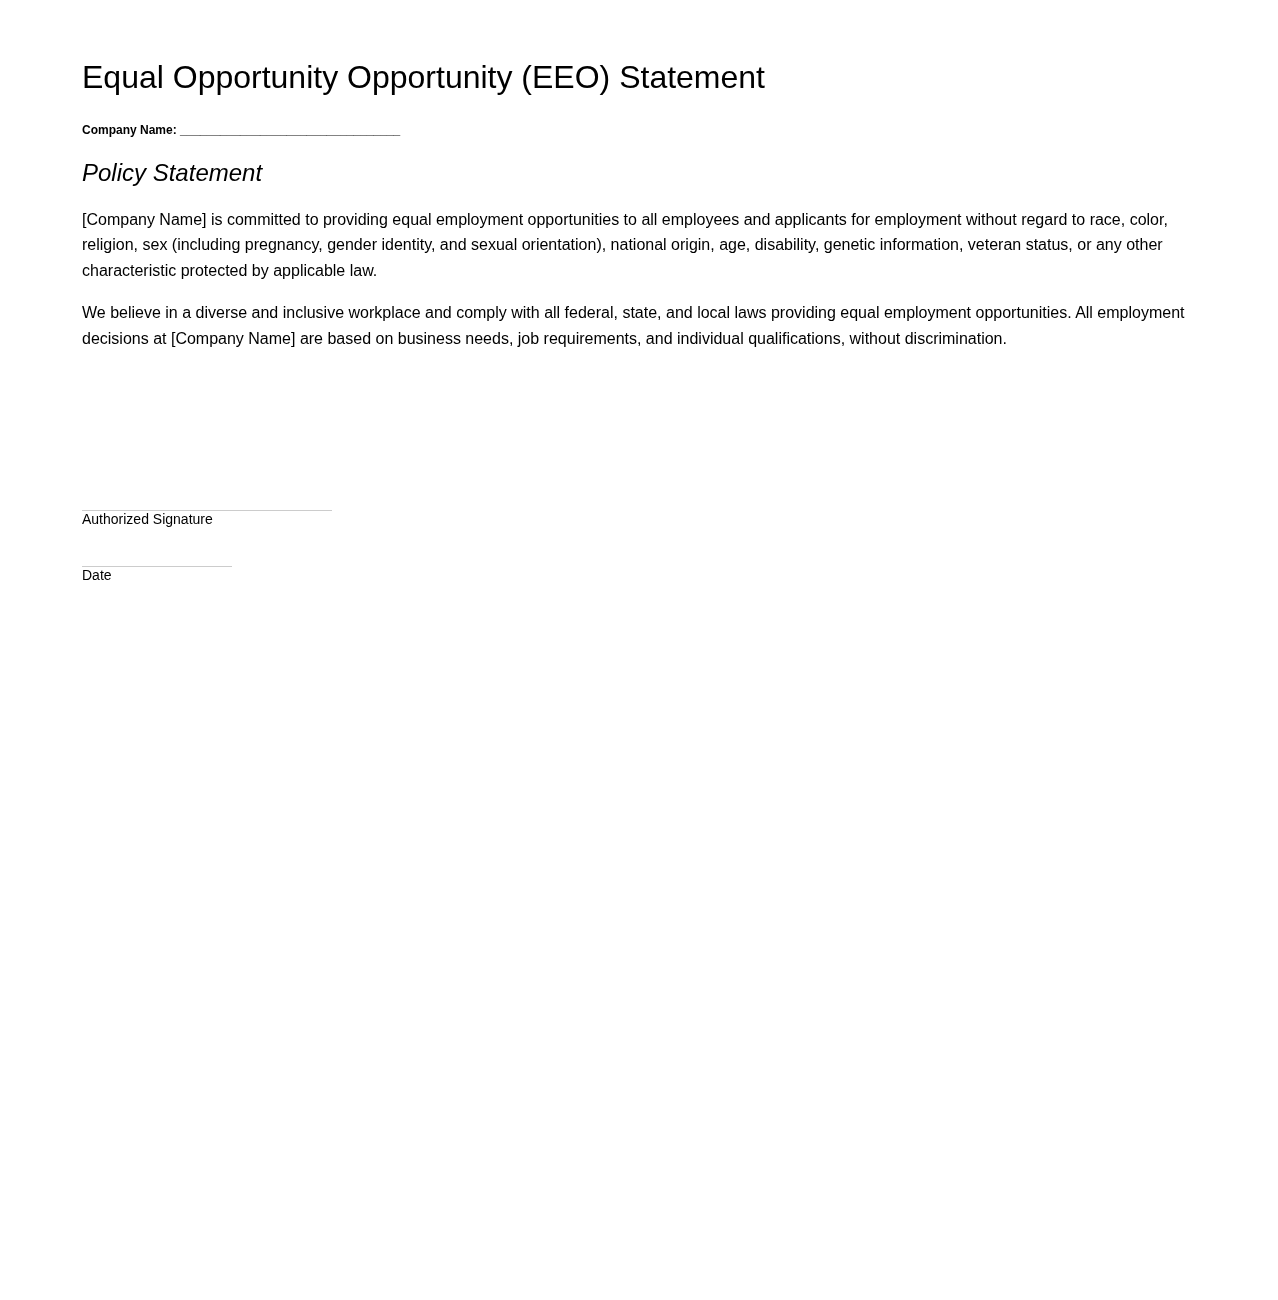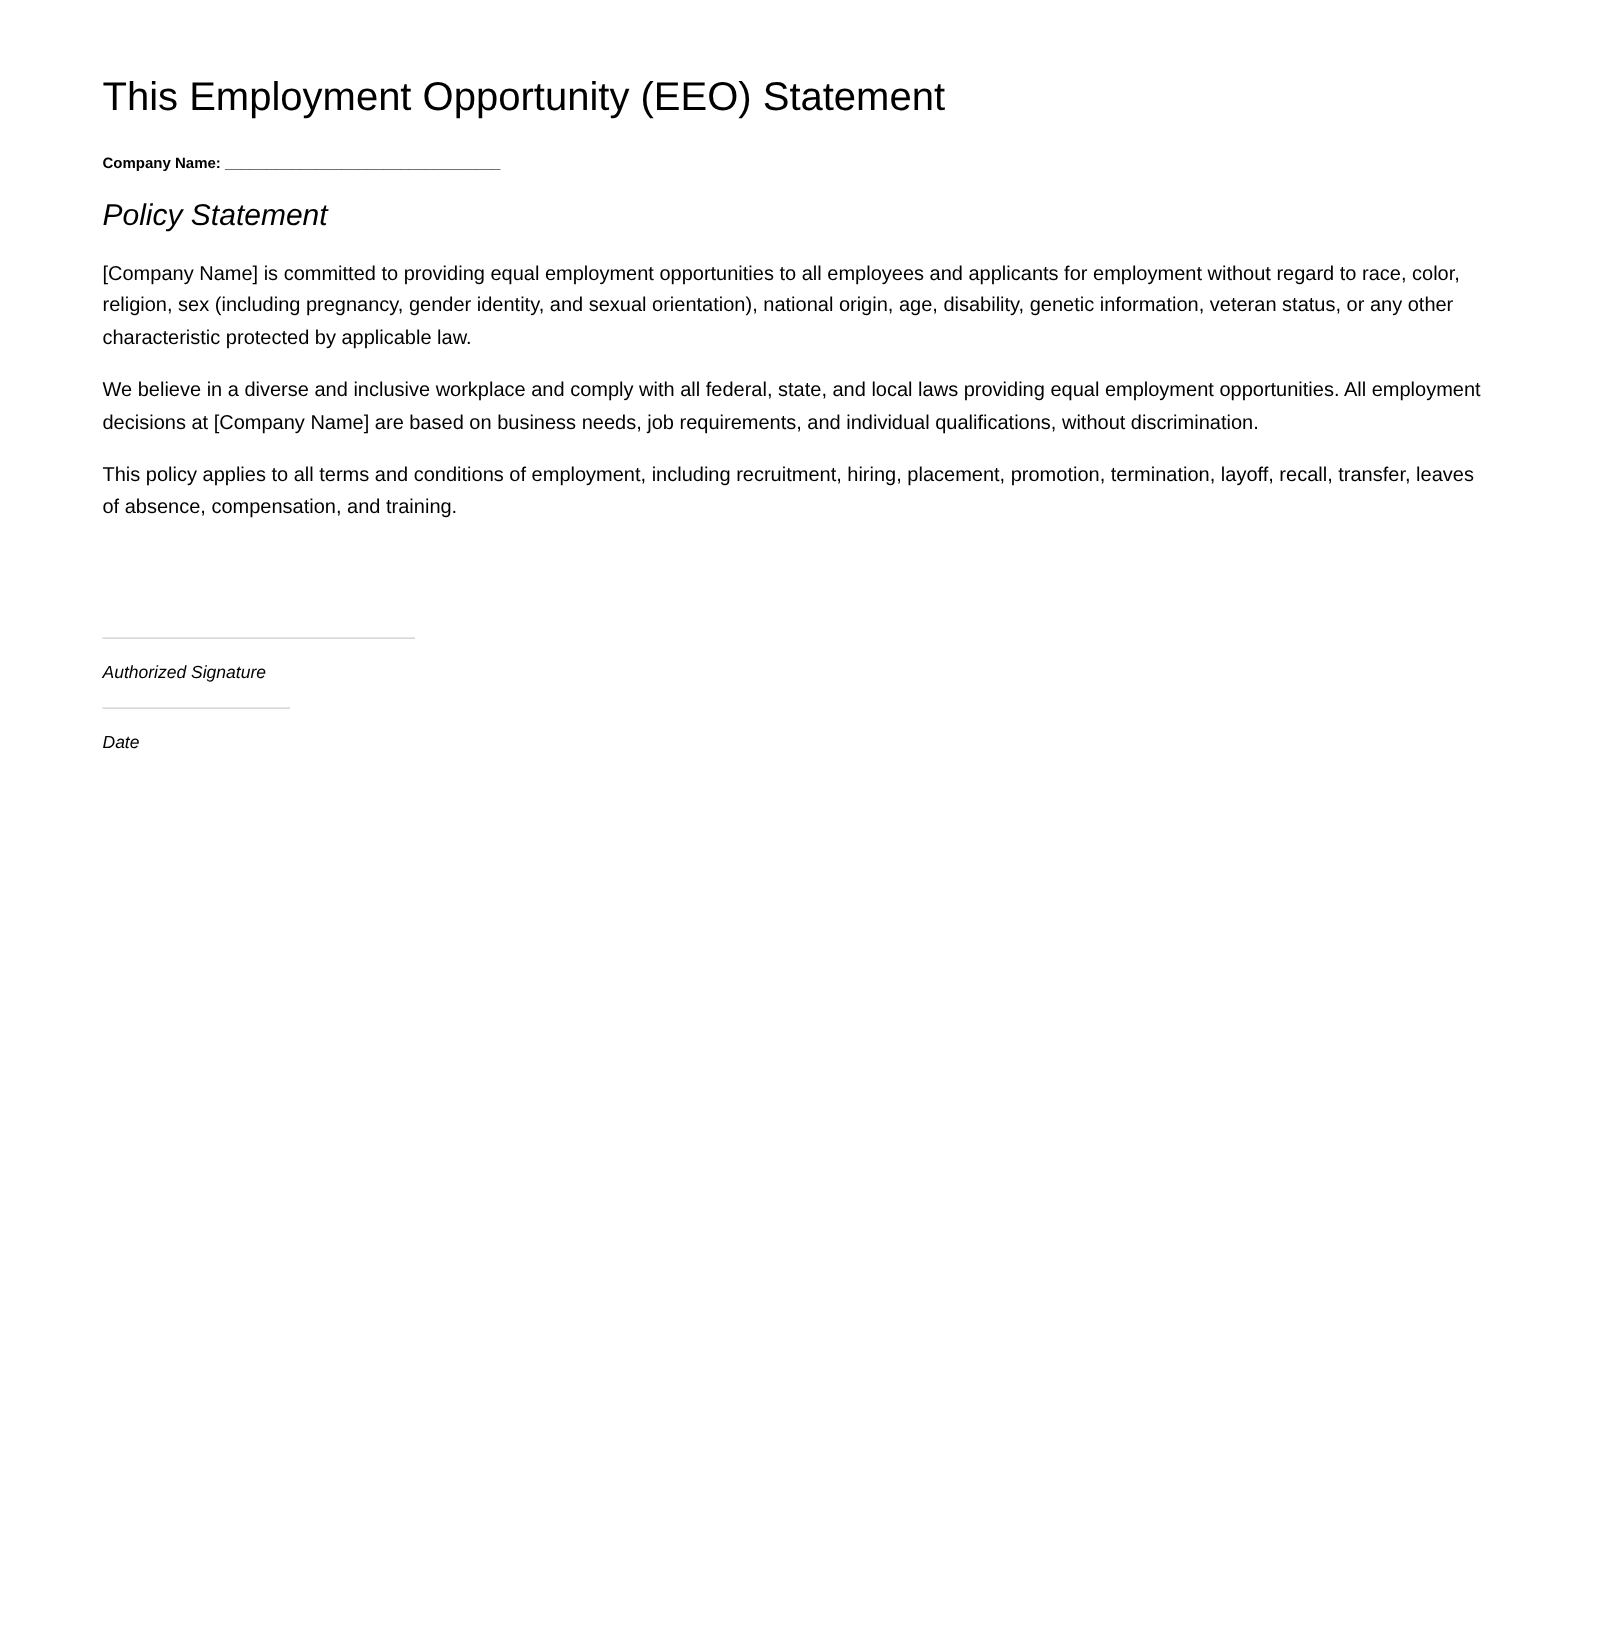--- a/index.html
+++ b/index.html
@@ -67,47 +67,45 @@
       position: absolute;
       left: 0;
     }
     .sig-line {
       border-top: 1px solid #cccccc;
       height: 0;
     }
     .sig-label {
       font-size: 14px;
       line-height: 16px;
-      margin-top: 18px;
+      margin-top: 0;
       white-space: nowrap;
-      font-style: italic;
     }
     #sig-authorized { top: 510px; }
     #sig-authorized .sig-line { width: 250px; }
     #sig-date { top: 566px; }
     #sig-date .sig-line { width: 150px; }
   </style>
 </head>
 <body>
 
 <div class="page">
 
-  <h1>This Employment Opportunity (EEO) Statement</h1>
+  <h1>Equal Opportunity Opportunity (EEO) Statement</h1>
 
   <div class="company-line">
     <span>Company Name:</span>
     <span>_________________________________</span>
   </div>
 
   <h2>Policy Statement</h2>
 
   <div class="body-text">
     <p>[Company Name] is committed to providing equal employment opportunities to all employees and applicants for employment without regard to race, color, religion, sex (including pregnancy, gender identity, and sexual orientation), national origin, age, disability, genetic information, veteran status, or any other characteristic protected by applicable law.</p>
     <p>We believe in a diverse and inclusive workplace and comply with all federal, state, and local laws providing equal employment opportunities. All employment decisions at [Company Name] are based on business needs, job requirements, and individual qualifications, without discrimination.</p>
-    <p>This policy applies to all terms and conditions of employment, including recruitment, hiring, placement, promotion, termination, layoff, recall, transfer, leaves of absence, compensation, and training.</p>
   </div>
 
   <div class="sig-block" id="sig-authorized">
     <div class="sig-line"></div>
     <div class="sig-label">Authorized Signature</div>
   </div>
 
   <div class="sig-block" id="sig-date">
     <div class="sig-line"></div>
     <div class="sig-label">Date</div>

